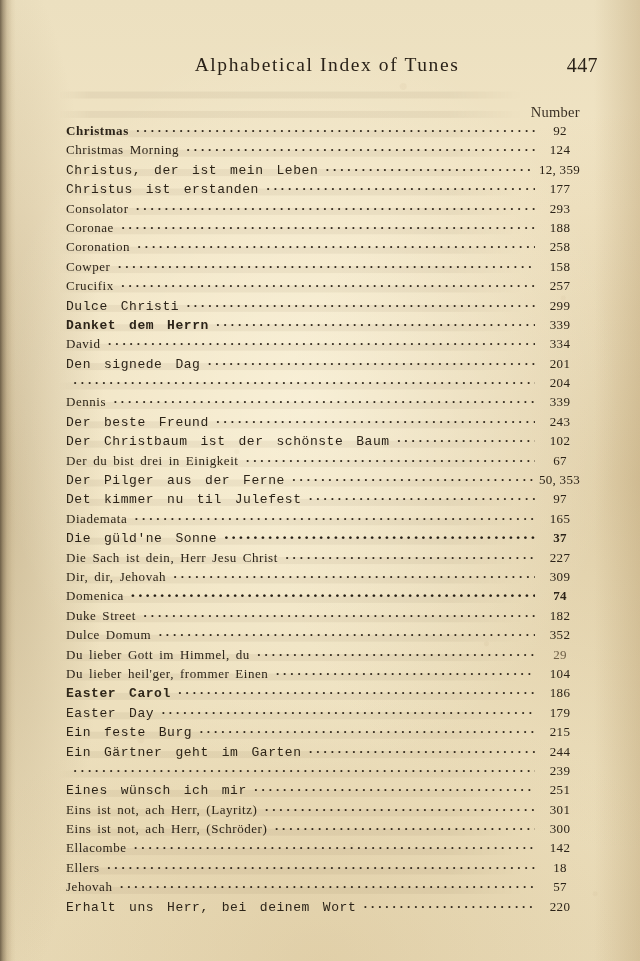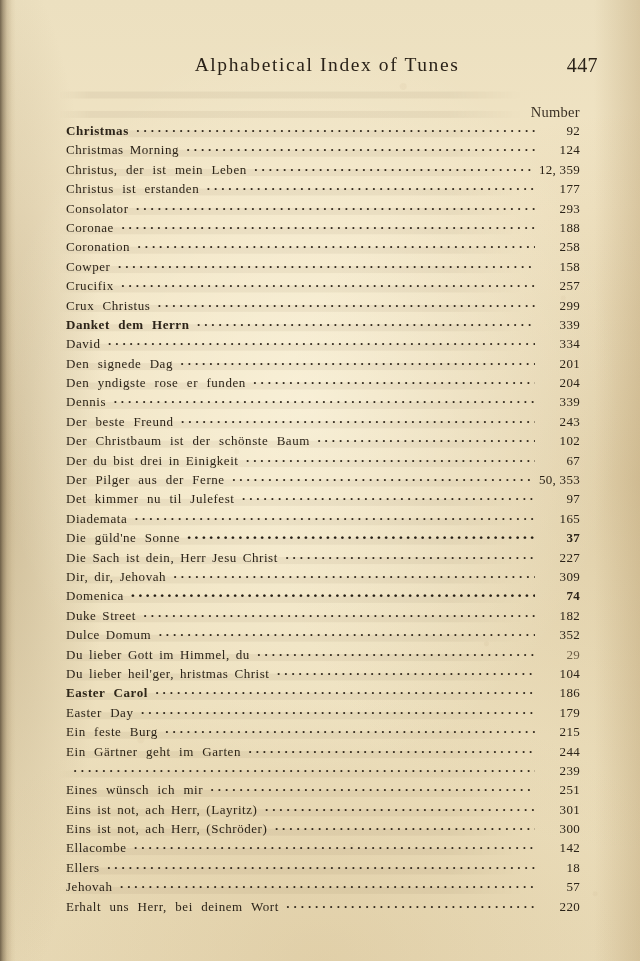--- a/index.html
+++ b/index.html
@@ -140,21 +140,21 @@
     line-height: 19.4px;
     white-space: nowrap;
     color: #2c2419;
   }
   .entry .title {
     flex: 0 0 auto;
     letter-spacing: .55px;
     word-spacing: 2.2px;
   }
   
-  .entry.loose .title { word-spacing: 4.6px; }
+  .entry.loose .title { word-spacing: 4.6px; font-family: Liberation Mono, monospace; }
 
   .entry .leader {
     flex: 1 1 auto;
     overflow: hidden;
     margin: 0 5px 0 7px;
     position: relative;
     top: -3px;
     font-size: 17.2px;
     letter-spacing: 2.9px;
     color: #32291d;
@@ -165,21 +165,21 @@
   }
   .entry.heavy .leader {
     font-weight: bold;
     letter-spacing: 3.0px;
     color: #241d13;
   }
 
   .entry .num {
     flex: 0 0 auto;
     min-width: 40px;
-    text-align: right;
+    text-align: center;
     letter-spacing: .3px;
     color: #2b2318;
   }
   .entry .num.bold { font-weight: bold; }
   .entry .num.faint { color: #6d5e46; }
 
   
   .entry .sec {
     font-weight: bold;
   }
@@ -247,41 +247,40 @@
           <span class="title">Cowper</span>
           <span class="leader"></span>
           <span class="num">158</span>
         </div>
         <div class="entry">
           <span class="title">Crucifix</span>
           <span class="leader"></span>
           <span class="num">257</span>
         </div>
         <div class="entry loose">
-          <span class="title">Crux Christus</span>
+          <span class="title">Dulce Christi</span>
           <span class="leader"></span>
           <span class="num">299</span>
         </div>
         <div class="entry loose section-start">
           <span class="title"><span class="sec">D</span>anket dem Herrn</span>
           <span class="leader"></span>
           <span class="num">339</span>
         </div>
         <div class="entry">
           <span class="title">David</span>
           <span class="leader"></span>
           <span class="num">334</span>
         </div>
         <div class="entry loose">
           <span class="title">Den signede Dag</span>
           <span class="leader"></span>
           <span class="num">201</span>
         </div>
         <div class="entry loose">
-          <span class="title">Den yndigste rose er funden</span>
           <span class="leader"></span>
           <span class="num">204</span>
         </div>
         <div class="entry">
           <span class="title">Dennis</span>
           <span class="leader"></span>
           <span class="num">339</span>
         </div>
         <div class="entry loose">
           <span class="title">Der beste Freund</span>
@@ -342,21 +341,21 @@
           <span class="title">Dulce Domum</span>
           <span class="leader"></span>
           <span class="num">352</span>
         </div>
         <div class="entry">
           <span class="title">Du lieber Gott im Himmel, du</span>
           <span class="leader"></span>
           <span class="num faint">29</span>
         </div>
         <div class="entry">
-          <span class="title">Du lieber heil'ger, hristmas Christ</span>
+          <span class="title">Du lieber heil'ger, frommer Einen</span>
           <span class="leader"></span>
           <span class="num">104</span>
         </div>
         <div class="entry loose section-start">
           <span class="title"><span class="sec">E</span>aster Carol</span>
           <span class="leader"></span>
           <span class="num">186</span>
         </div>
         <div class="entry loose">
           <span class="title">Easter Day</span>

